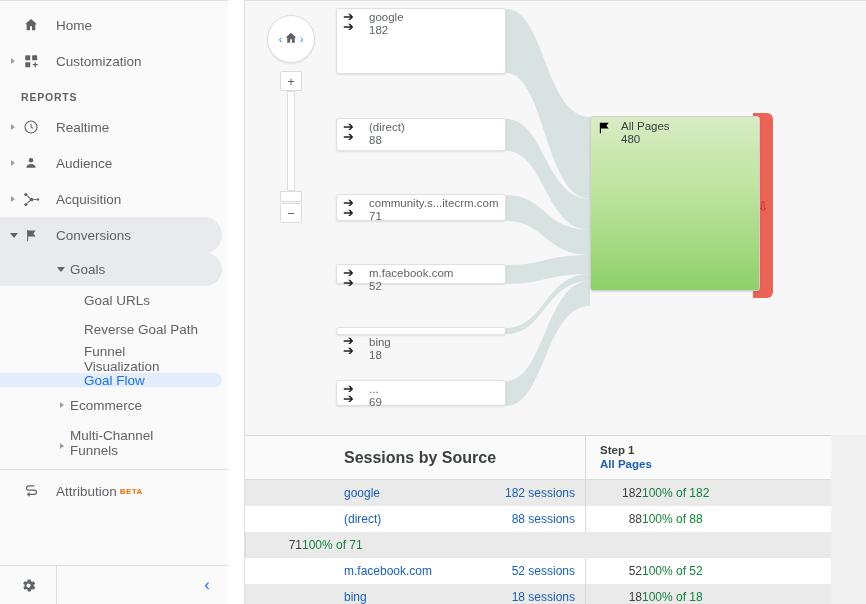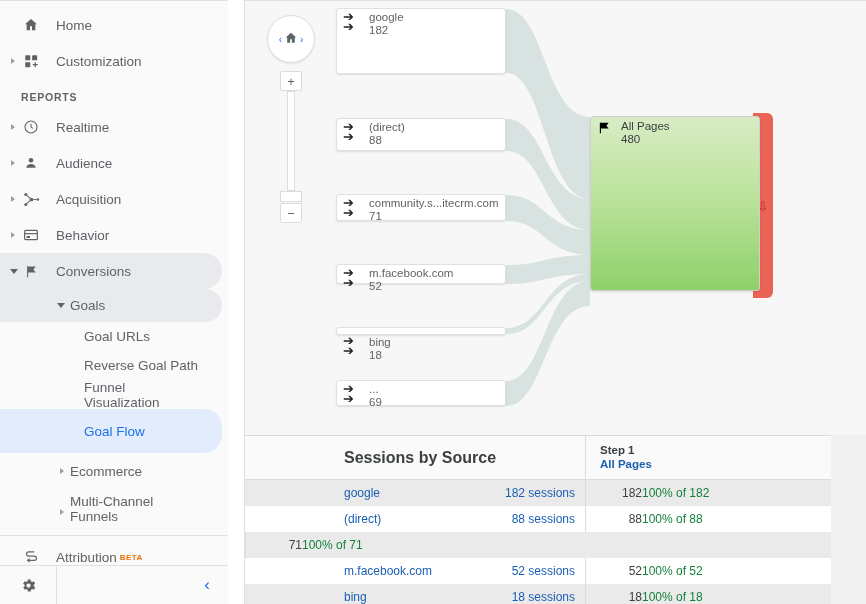--- a/index.html
+++ b/index.html
@@ -278,31 +278,20 @@
           <circle cx="4" cy="5" r="2.2"></circle>
             <circle cx="4" cy="19" r="2.2"></circle>
             <circle cx="12" cy="12" r="2.6"></circle>
             <circle cx="21" cy="12" r="1.8"></circle>
           <path d="M5.6 6.4 10 10.4M5.6 17.6 10 13.6M14.6 12H19" stroke="currentColor" stroke-width="1.5" fill="none"></path>
         </svg>
       </span>
       <span class="nv-label">Acquisition</span>
     </div>
 
-    <div class="nav-row">
-      <span class="arrow"></span>
-      <span class="nv-icon">
-        <svg width="16" height="16" viewBox="0 0 24 24" fill="none" stroke="currentColor" stroke-width="1.8">
-          <rect x="2.5" y="5" width="19" height="14" rx="1.5"></rect>
-            <path d="M2.5 10h19"></path>
-            <path d="M5.5 13.5h5v3h-5z" fill="currentColor" stroke="none"></path>
-        </svg>
-      </span>
-      <span class="nv-label">Behavior</span>
-    </div>
 
     <div class="nav-row highlight">
       <span class="arrow down" style="left:10px;top:16px;"></span>
       <span class="nv-icon">
         <svg width="15" height="15" viewBox="0 0 24 24" fill="currentColor">
             <path d="M5 3v18h1.7v-7.6h12L15 8.6l3.7-4.8H6.7V3z"></path>
           </svg>
       </span>
       <span class="nv-label">Conversions</span>
     </div>
@@ -317,21 +306,21 @@
     </div>
     <div class="nav-row sub">
       <span class="nv-label">Reverse Goal Path</span>
     </div>
     <div class="nav-row sub two-line">
       <span class="nv-label multi-label">
         <span>Funnel</span><br>
         <span>Visualization</span>
       </span>
     </div>
-    <div class="nav-row sub selected" style="height:44px;">
+    <div class="nav-row sub selected" style="height:14px;">
       <span class="nv-label">Goal Flow</span>
     </div>
 
     <div class="nav-row sub2">
       <span class="arrow"></span>
       <span class="nv-label">Ecommerce</span>
     </div>
 
     <div class="nav-row sub2 two-line">
       <span class="arrow" style="top:20px;"></span>

